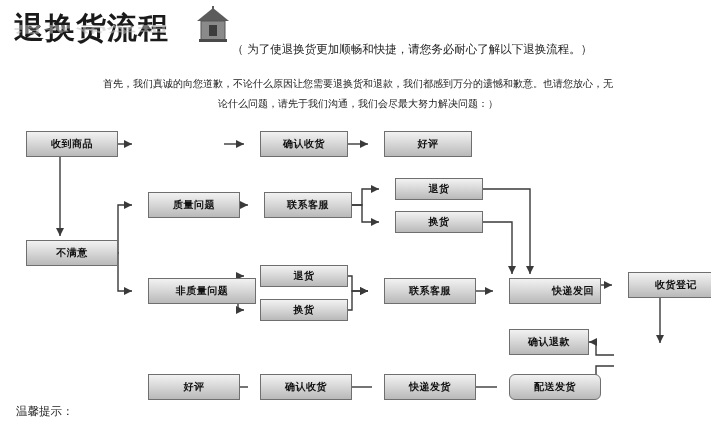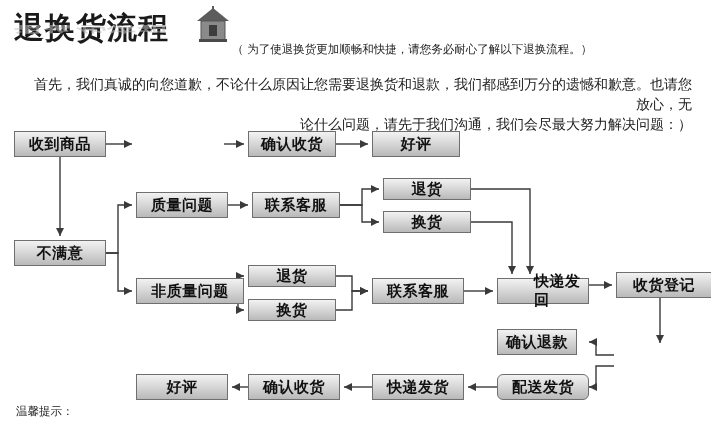--- a/index.html
+++ b/index.html
@@ -31,36 +31,37 @@
     height:20px;
     pointer-events:none;
   }
   .house-icon{position:absolute;left:196px;top:6px;}
   .header-note{
     position:absolute;left:232px;top:42px;
     font-size:11.5px;color:#222;
   }
   .intro{
     position:absolute;left:24px;top:74px;width:668px;
-    font-size:14px;color:#222;line-height:20px;
-    text-align:right;
+    font-size:10px;color:#222;line-height:20px;
+    text-align:center;
   }
   .intro .l2{display:block;}
 
   
   .box{
     position:absolute;
     border:1px solid #6f6f6f;
     background:linear-gradient(to bottom,#f2f2f2 0%,#d9d9d9 45%,#b9b9b9 100%);
     color:#111;
-    font-size:15px;
+    font-size:10px;
     font-weight:bold;
     display:flex;align-items:center;justify-content:center;
     box-sizing:border-box;
     letter-spacing:.5px;
+    margin-left:12px;
   }
   .footer-note{
     position:absolute;left:16px;top:404px;
     font-size:11.5px;color:#222;
   }
   svg.wires{position:absolute;left:0;top:0;width:711px;height:424px;pointer-events:none;}
 </style>
 </head>
 <body>
 

